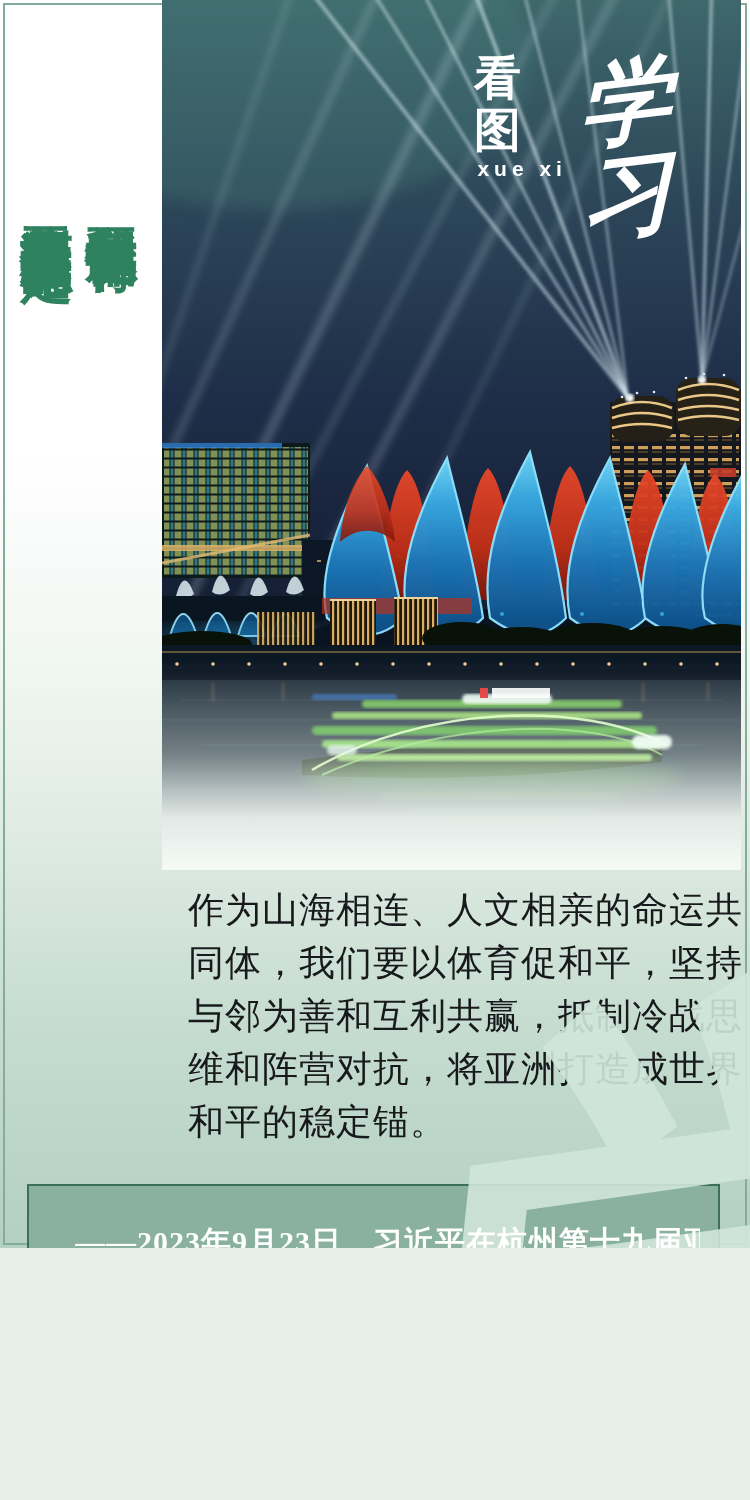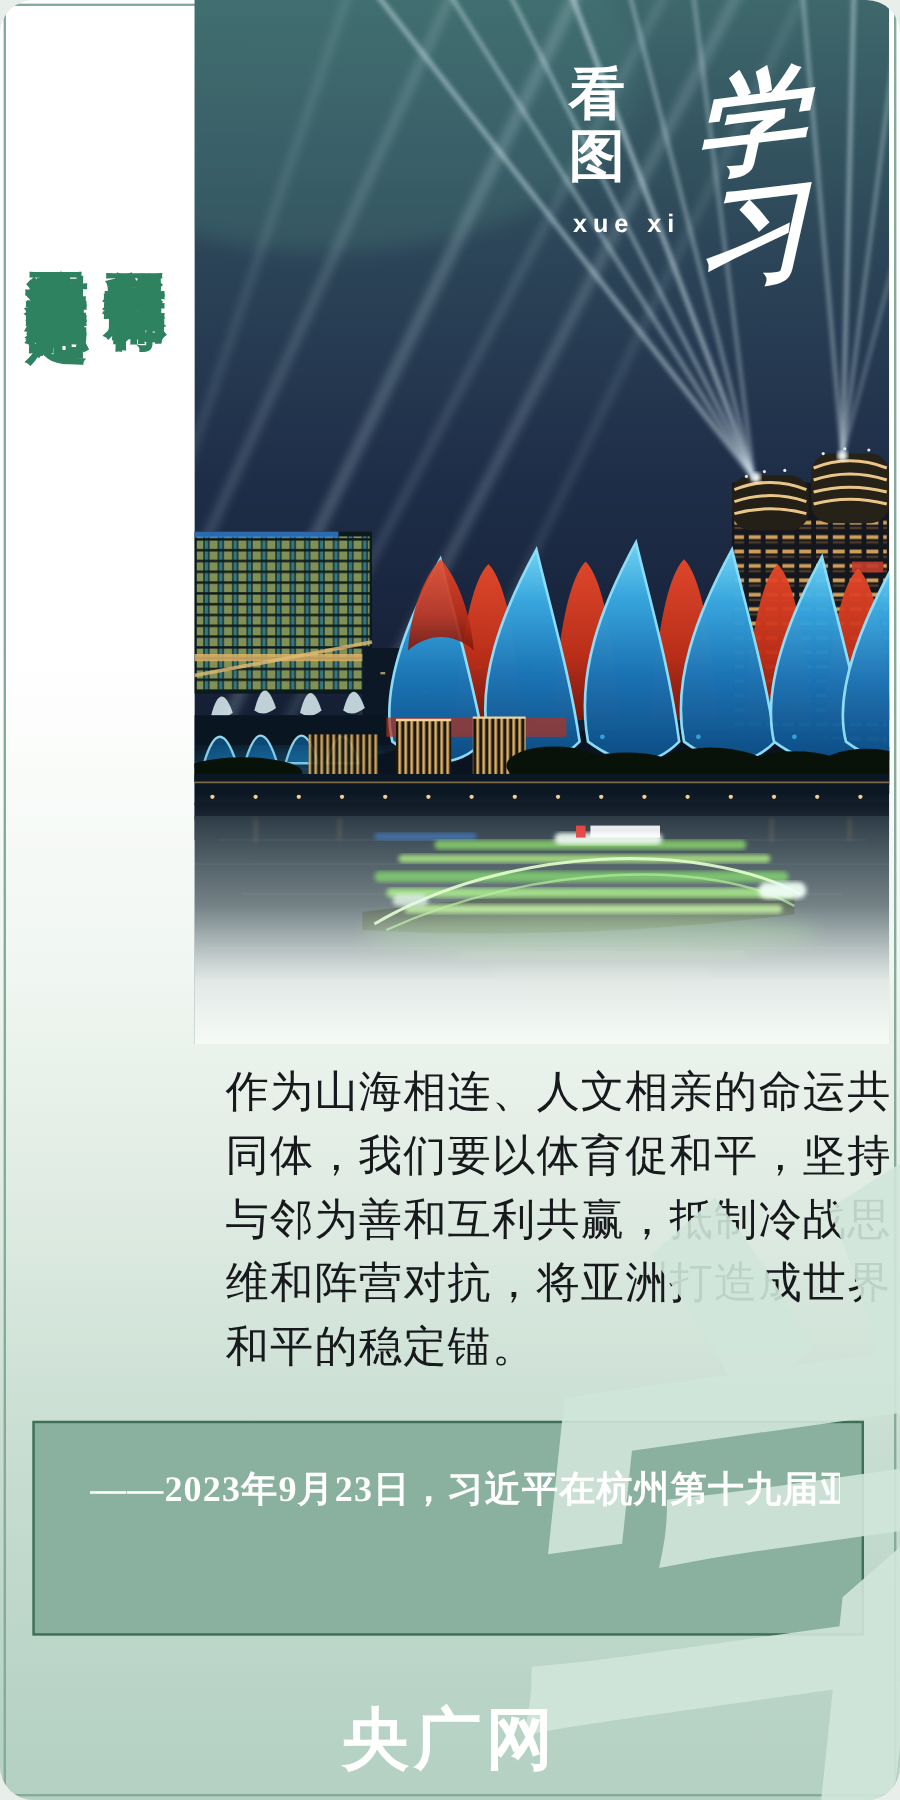--- a/index.html
+++ b/index.html
@@ -1,29 +1,28 @@
 <!DOCTYPE html>
 <html><head>
 <meta charset="utf-8">
 <style>
   html,body{margin:0;padding:0;background:#e8eee9;}
   .poster{
-    position:relative; width:750px; height:1500px; overflow:hidden; margin:0 auto;
+    position:relative; width:750px; height:1248px; overflow:hidden; margin:0 auto;
     background:linear-gradient(180deg,#ffffff 0%,#ffffff 36%,#f0f6f1 54%,#ddeae1 68%,#c6dcd0 82%,#b3d0c3 100%);
     font-family:"Liberation Sans","DejaVu Sans",sans-serif;
-    border-radius:28px;
   }
   .frame{position:absolute; inset:3px; border:2px solid #85ac9b; pointer-events:none;}
   
   .photo{position:absolute; left:162px; top:0; width:579px; height:870px;}
   
   .brand{position:absolute; left:474px; top:52px; display:flex; align-items:flex-start; color:#fff;}
   .brand-left{display:flex; flex-direction:column; align-items:center;}
   .brand-bold{font-size:47px; font-weight:bold; letter-spacing:3px; line-height:1.1;}
-  .brand-pinyin{font-size:21px; font-weight:bold; letter-spacing:5px; margin-top:20px;}
+  .brand-pinyin{font-size:21px; font-weight:bold; letter-spacing:5px; margin-top:2px;}
   .brand-script{
     font-family:"Liberation Serif","DejaVu Serif",serif; font-style:italic; font-weight:bold;
     font-size:92px; line-height:1; margin-left:10px; transform:rotate(-7deg) skewX(-6deg);
     letter-spacing:-4px;
   }
   
   .headline{
     position:absolute; left:14px; top:183px; height:800px;
     writing-mode:vertical-rl; text-orientation:upright;
     font-family:"Liberation Serif","DejaVu Serif",serif; font-weight:900;

